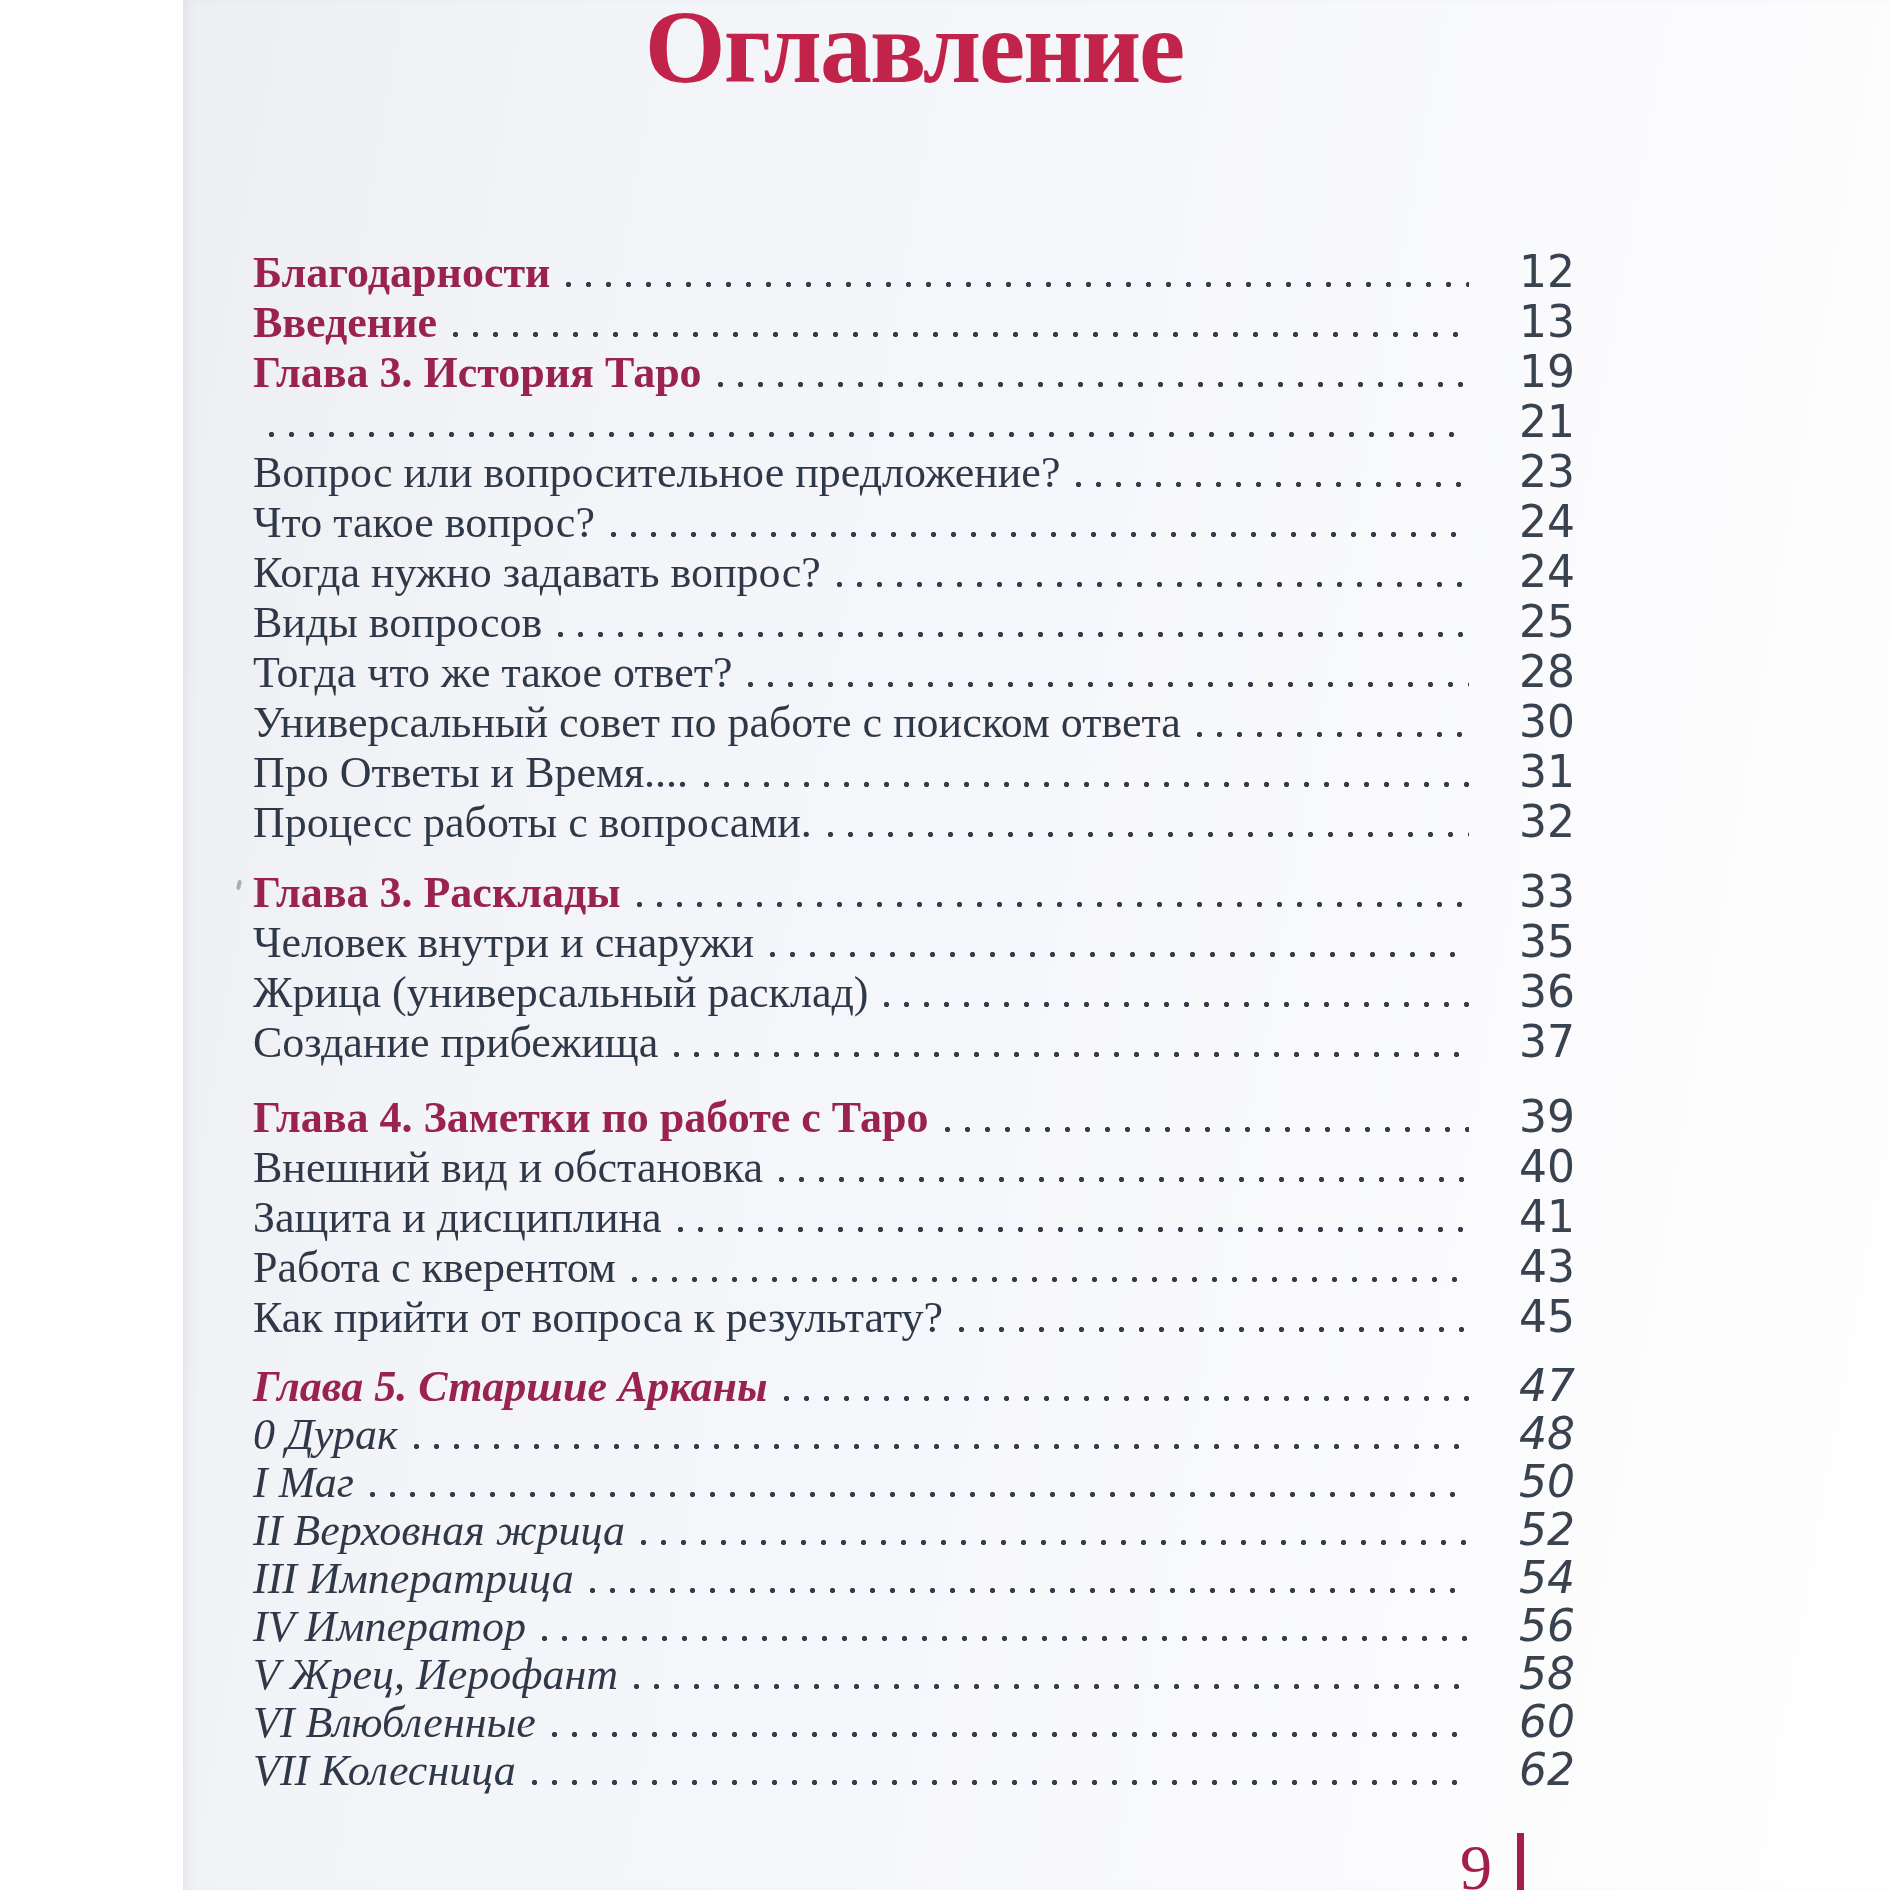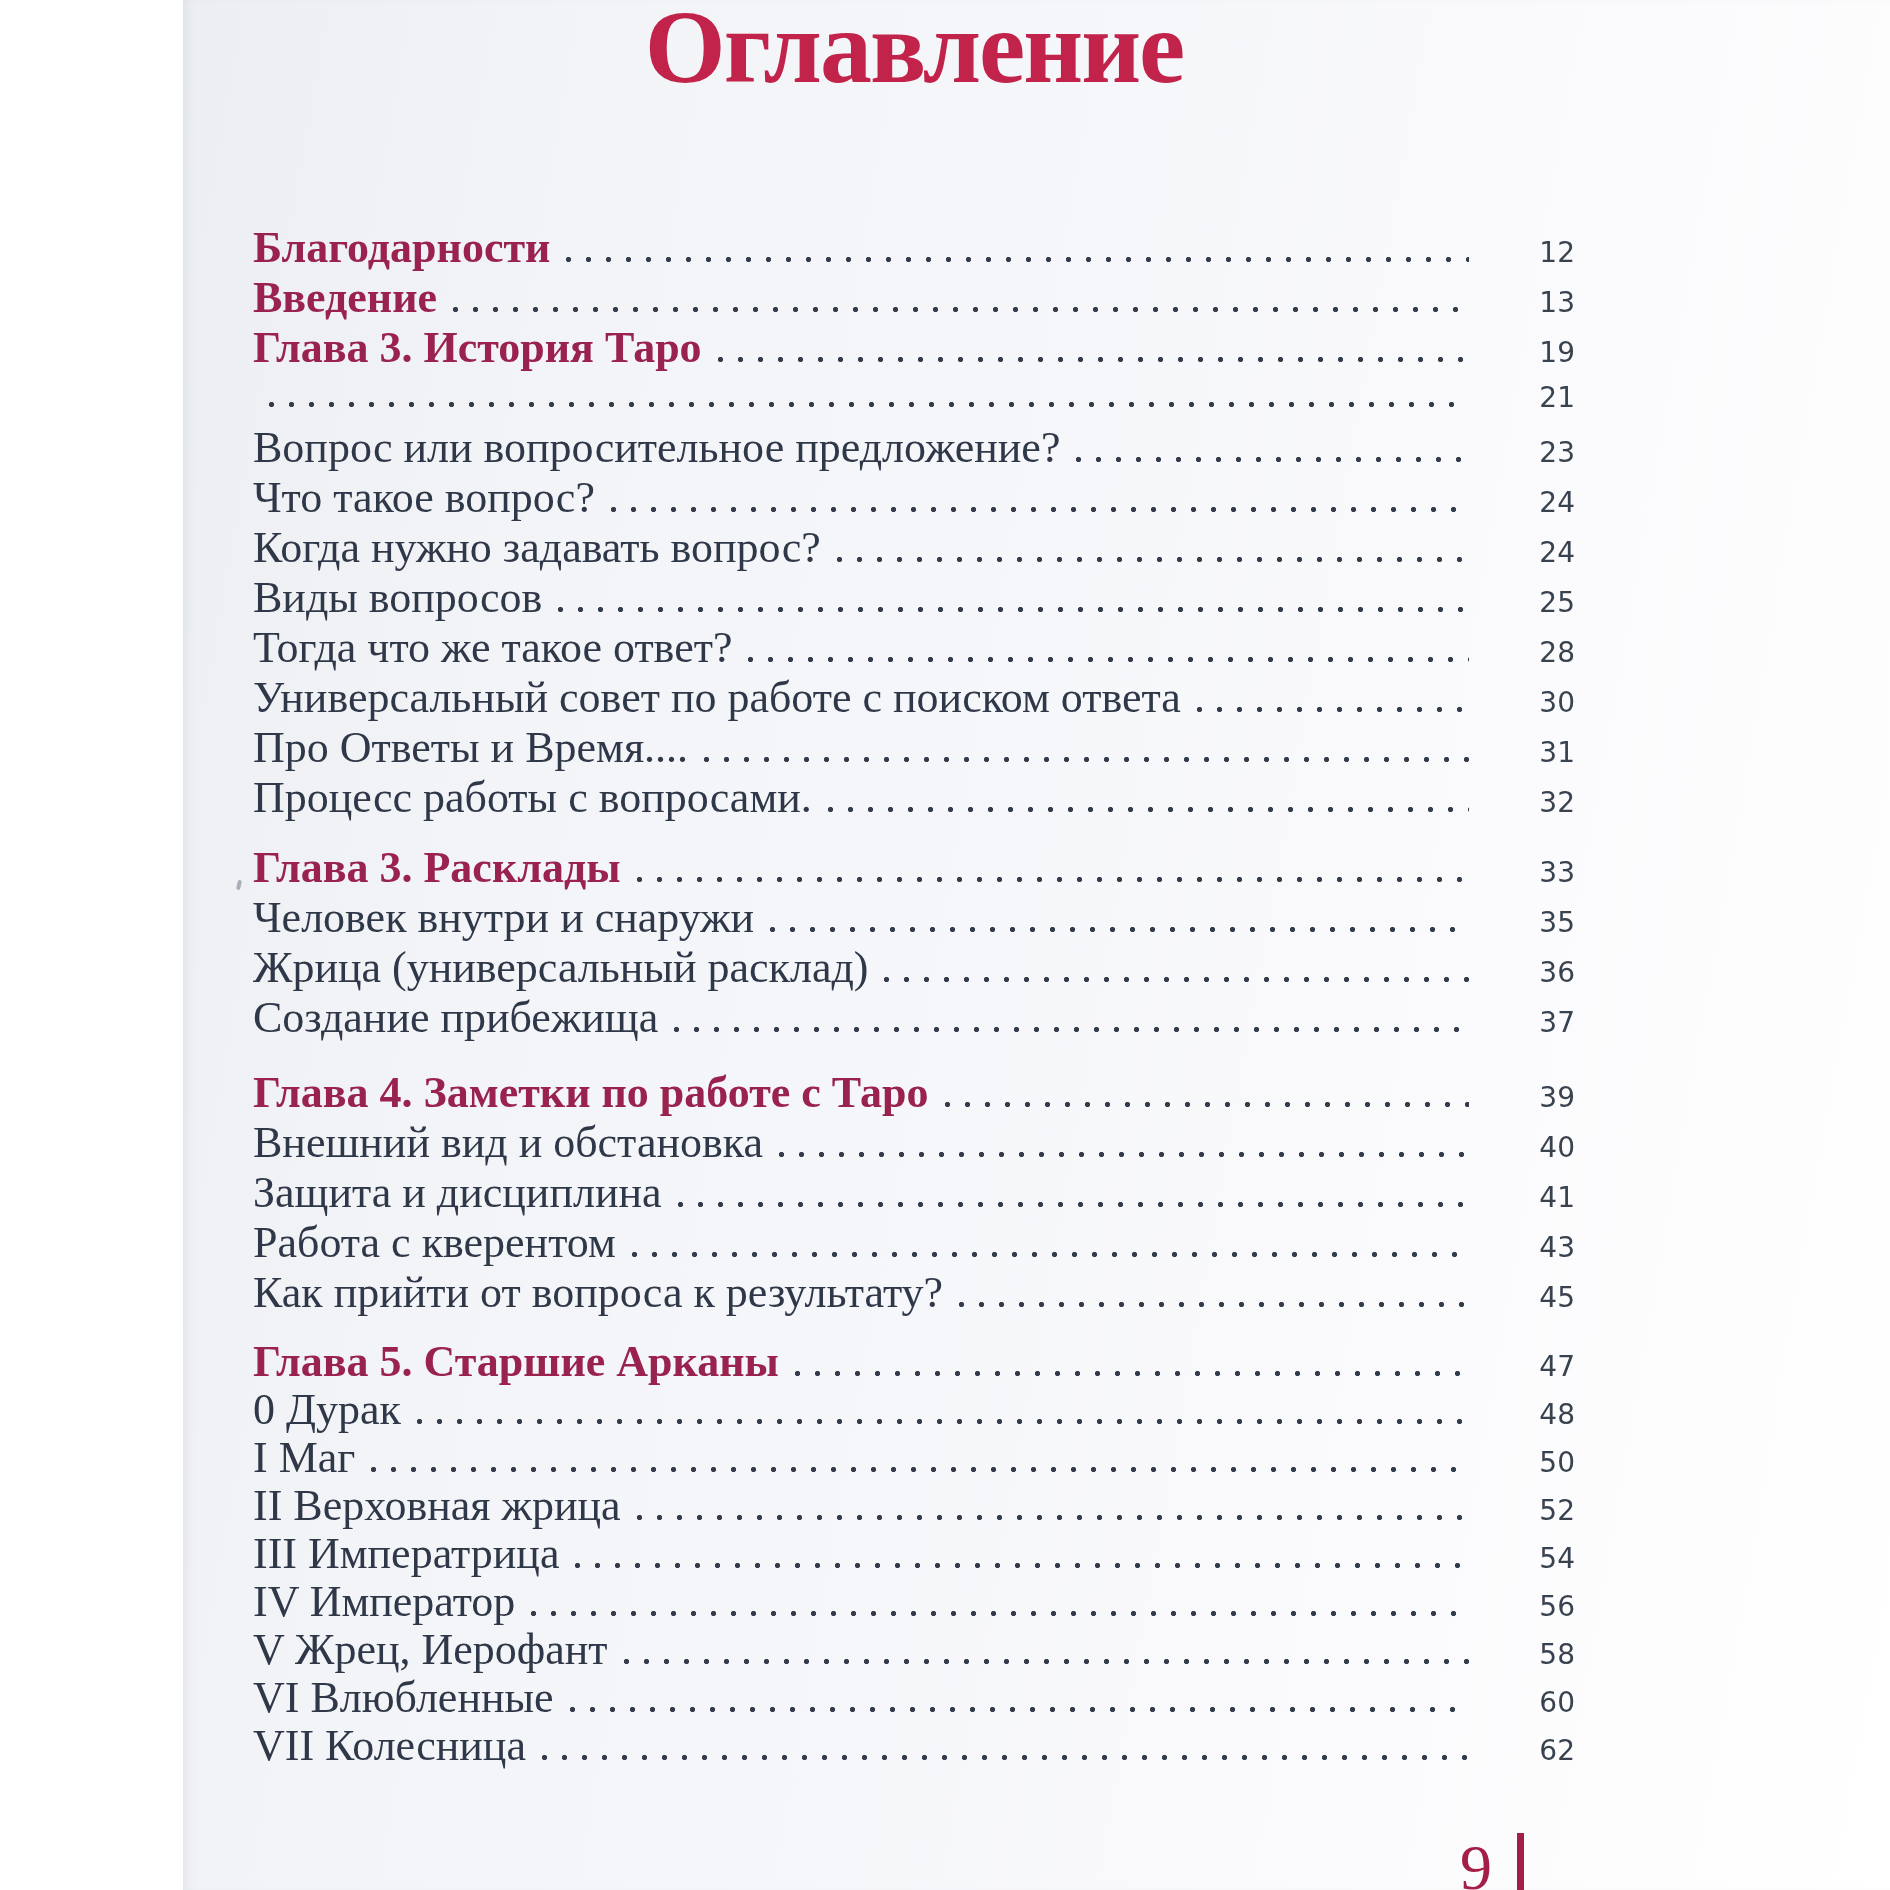--- a/index.html
+++ b/index.html
@@ -48,21 +48,21 @@
   .toc-group:nth-child(3) { margin-top: 25px; }
   .toc-group:nth-child(4) { margin-top: 20px; }
   .toc-row {
     display: flex;
     align-items: baseline;
     height: 50px;
     font-size: 44px;
     line-height: 50px;
     white-space: nowrap;
   }
-  .toc-group:nth-child(4) .toc-row { height: 48px; line-height: 48px; }
+  .toc-group:nth-child(4) .toc-row { height: 48px; line-height: 48px; font-style: italic; }
   .toc-label {
     color: var(--c-body, #2f3848);
     flex: 0 0 auto;
   }
   .toc-row.chapter .toc-label {
     color: var(--c-chapter, #99234e);
     font-weight: 700;
   }
   .toc-leader {
     flex: 1 1 auto;
@@ -71,22 +71,23 @@
     background-image: radial-gradient(circle at 2.5px 2.5px, var(--c-dots, #333c4b) 2.2px, transparent 3px);
     background-size: 20px 5px;
     background-repeat: repeat-x;
     background-position: left bottom;
   }
   .toc-page {
     flex: 0 0 80px;
     width: 80px;
     text-align: right;
     font-family: "DejaVu Sans", "Liberation Sans", sans-serif;
-    font-size: 28px;
+    font-size: 44px;
     color: var(--c-pagenum, #39424f);
+    margin-top: 24px;
   }
   .footer-page-number {
     position: absolute;
     left: 1460px;
     top: 1836px;
     font-size: 64px;
     line-height: 64px;
     color: var(--c-accent, #a31f47);
   }
   .footer-accent-bar {

